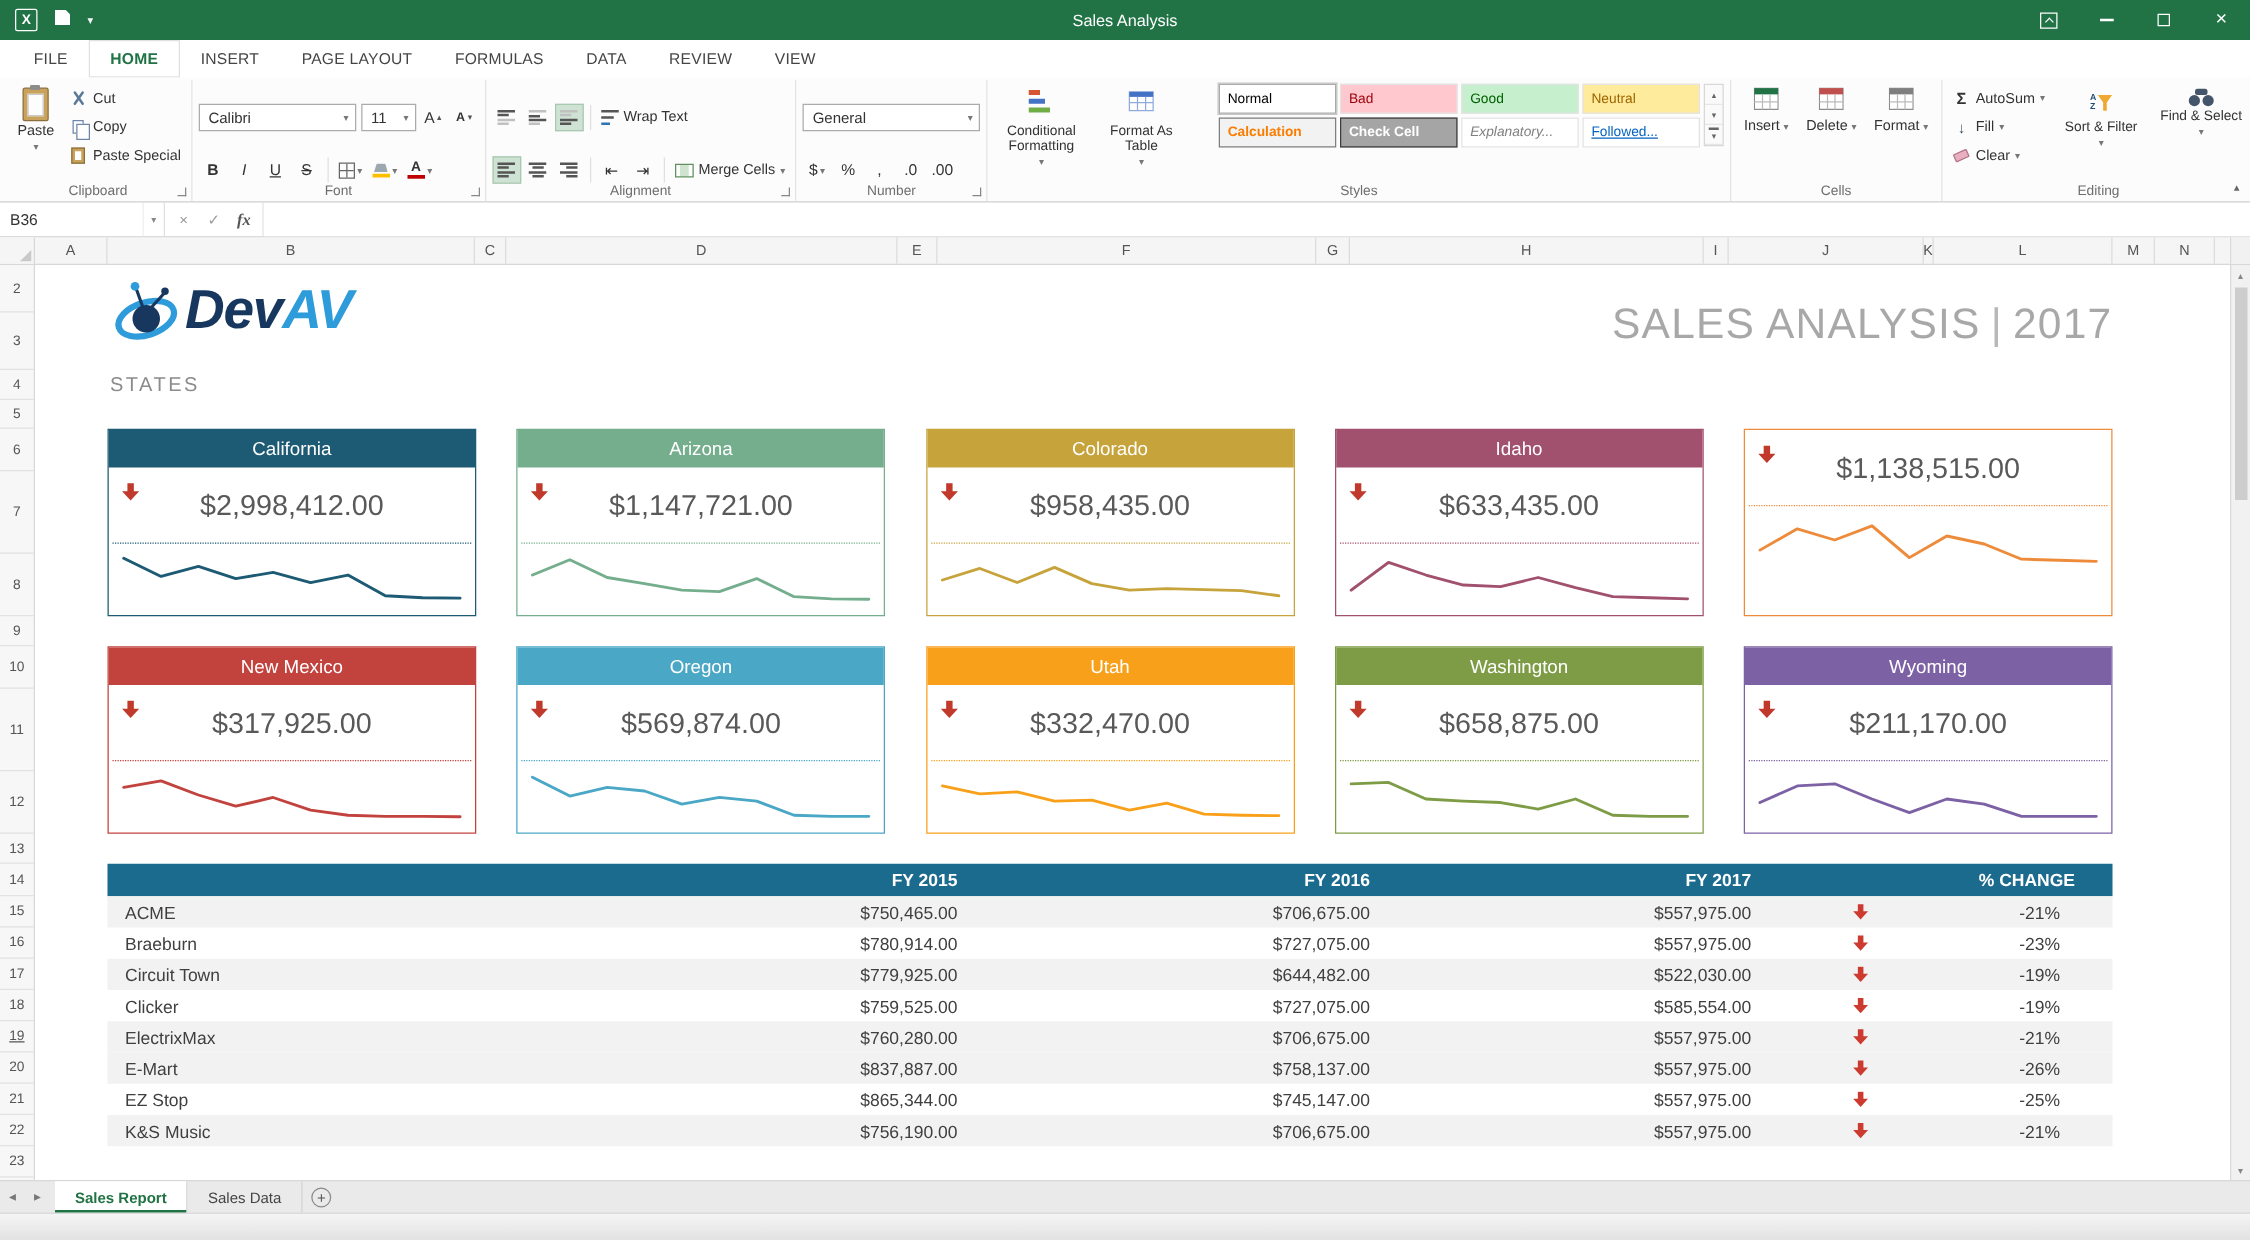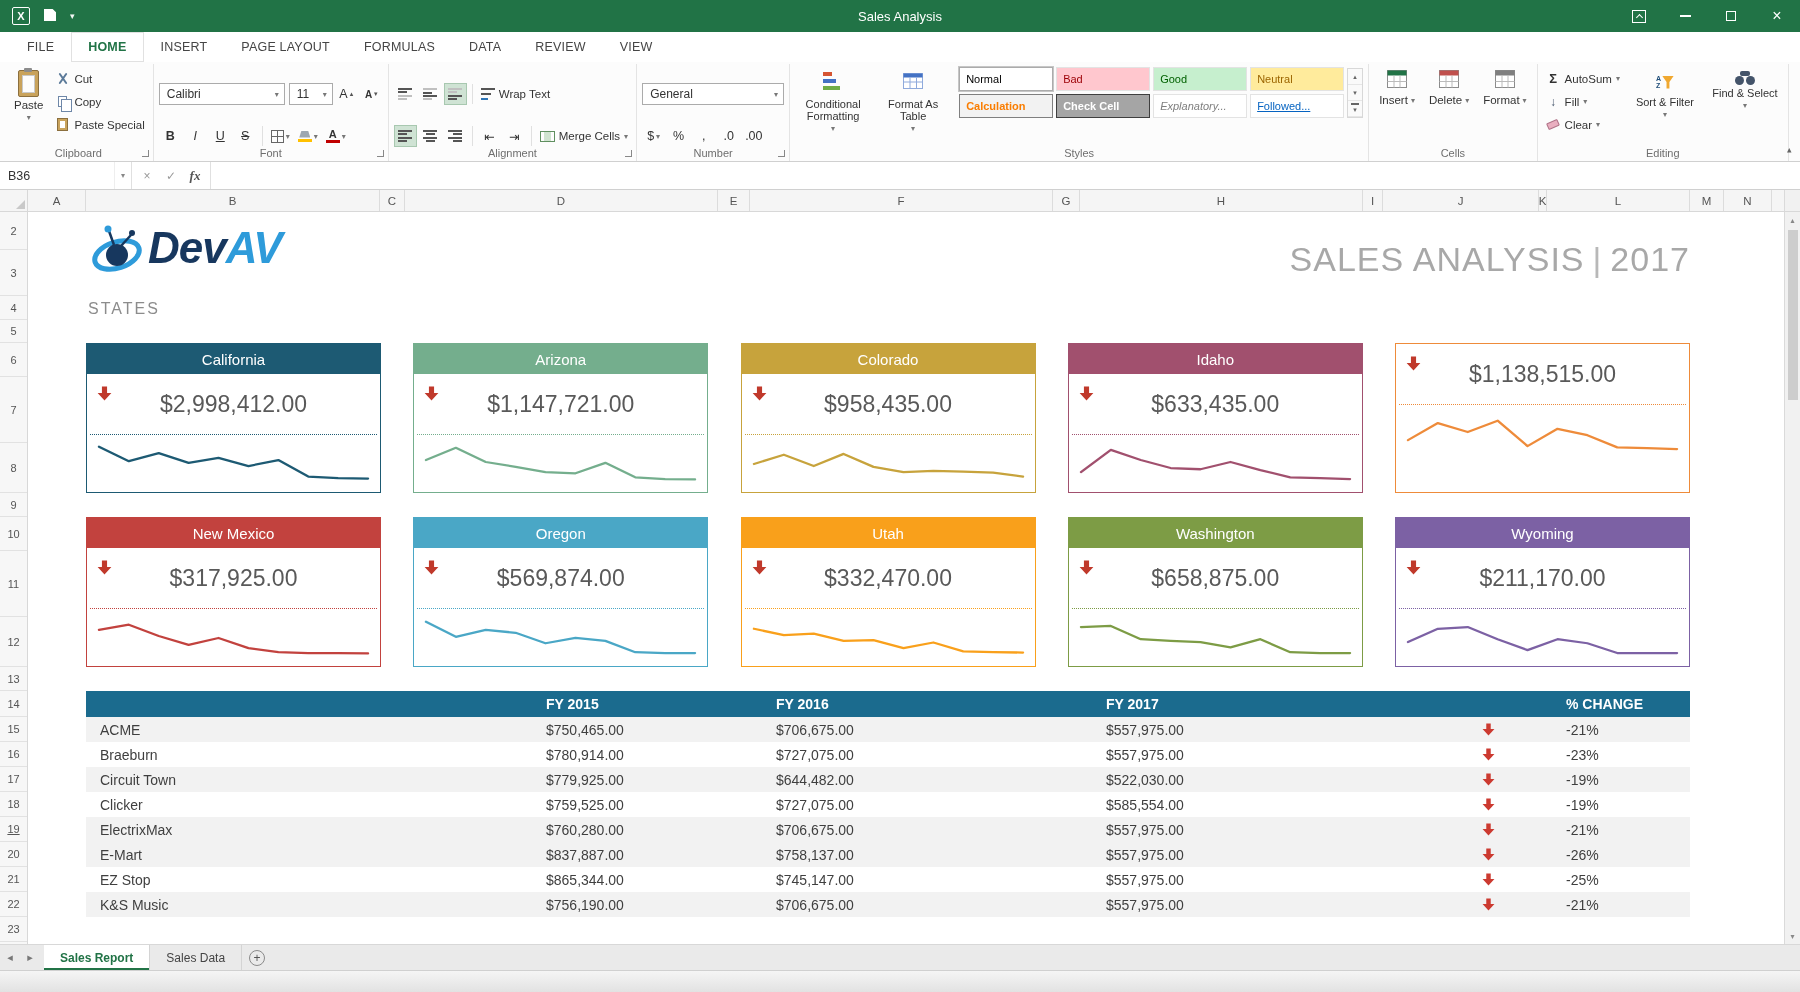--- a/index.html
+++ b/index.html
@@ -70,21 +70,21 @@
   .ic-bars{width:14px;height:12px;display:inline-block;background-repeat:no-repeat;background-size:14px 2px,9px 2px,14px 2px,9px 2px}
   .v-top{background-image:linear-gradient(#555,#555),linear-gradient(#555,#555),linear-gradient(#C0C0C0,#C0C0C0),linear-gradient(#C0C0C0,#C0C0C0);background-position:0 0,0 3px,0 7px,0 10px}
   .v-mid{background-image:linear-gradient(#C0C0C0,#C0C0C0),linear-gradient(#555,#555),linear-gradient(#555,#555),linear-gradient(#C0C0C0,#C0C0C0);background-position:0 0,0 4px,0 7px,0 10px}
   .v-bot{background-image:linear-gradient(#C0C0C0,#C0C0C0),linear-gradient(#C0C0C0,#C0C0C0),linear-gradient(#555,#555),linear-gradient(#555,#555);background-position:0 0,0 3px,0 7px,0 10px}
   .h-left,.h-center,.h-right{background-image:linear-gradient(#555,#555),linear-gradient(#555,#555),linear-gradient(#555,#555),linear-gradient(#555,#555)}
   .h-left{background-position:0 0,0 3px,0 7px,0 10px}
   .h-center{background-position:0 0,center 3px,0 7px,center 10px}
   .h-right{background-position:0 0,right 3px,0 7px,right 10px}
   .ic-wrap{width:14px;height:12px;display:inline-block;background:linear-gradient(#555,#555) 0 0/14px 2px no-repeat,linear-gradient(#555,#555) 0 5px/10px 2px no-repeat,linear-gradient(#2E75B6,#2E75B6) 0 10px/7px 2px no-repeat}
   .ic-merge{width:15px;height:11px;border:1px solid #5F8F5F;display:inline-block;background:linear-gradient(#CFE3CF,#CFE3CF) center/7px 9px no-repeat}
-  .gallery-wrap{display:flex;align-items:flex-end;margin-left:4px}
+  .gallery-wrap{display:flex;align-items:flex-start;margin-left:20px}
   .gallery{display:grid;grid-template-columns:repeat(4,94px);grid-auto-rows:24px;gap:3px}
   .gcell{display:flex;align-items:center;padding-left:6px;font-size:11px;border:1px solid #E3E3E3;background:#fff;white-space:nowrap;overflow:hidden}
   .gallery-ctrl{display:flex;flex-direction:column;margin-left:3px;border:1px solid #D8D8D8;background:#FAFAFA}
   .gallery-ctrl span{width:14px;height:16px;display:flex;flex-direction:column;align-items:center;justify-content:center;font-size:7px;color:#666;border-bottom:1px solid #E6E6E6}
   .gallery-ctrl .more::before{content:"";width:8px;height:1.5px;background:#666;margin-bottom:1px}
   .minirow{display:flex;align-items:center;gap:3px}
   .sigma{font-size:13px;font-weight:700;color:#333}
   .ic-eraser{width:12px;height:7px;background:#E9AFC0;border:1px solid #B07388;transform:rotate(-24deg);display:inline-block;border-radius:1px}
   .ic-funnel-wrap{display:flex;align-items:center;justify-content:center;height:24px;gap:1px}
   .azl{font-size:7px;line-height:7px;font-weight:700;color:#1F4E79}
@@ -135,21 +135,21 @@
   .card-head{height:30px;display:flex;align-items:center;justify-content:center;background:var(--c);color:#fff;font-size:15px}
   .card-value{position:relative;height:61px;display:flex;align-items:center;justify-content:center;font-size:23px;color:#595959}
   .card-value::after{content:"";position:absolute;left:3px;right:3px;bottom:0;border-bottom:1px dotted var(--c)}
   .card-value svg{position:absolute;left:10px;top:12px;width:15px;height:15px}
   .card-spark{height:56px;padding:3px 8px 5px}
   .card-spark svg{width:100%;height:100%;display:block}
   .sales-table{position:absolute;left:58px;top:479px;width:1604px}
   .t-row{display:grid;grid-template-columns:460px 230px 330px 305px 155px 124px;align-items:center;height:25px;font-size:14px;color:#3F3F3F}
   .t-row.t-head{height:26px;color:#fff;font-weight:700;font-size:14px}
   .t-row.band{background:#F2F2F2}
-  .tc{padding-right:10px;white-space:nowrap}
+  .tc{padding-right:10px;text-align:right;white-space:nowrap}
   .tc-name{padding-left:14px;text-align:left}
   .tc-pct{padding-right:42px}
   .t-head .tc-pct{padding-right:30px}
   .tc-arrow{display:flex;justify-content:center;align-items:center}
   .tc-arrow svg{width:13px;height:13px}
 
   
   .tabsbar{height:26px;background:#EAEAEA;display:flex;align-items:stretch;border-top:1px solid #D8D8D8;flex:0 0 auto}
   .nav-ar{width:20px;display:flex;align-items:center;justify-content:center;color:#777;font-size:11px}
   .stabs{display:flex;align-items:stretch;margin-left:4px}

